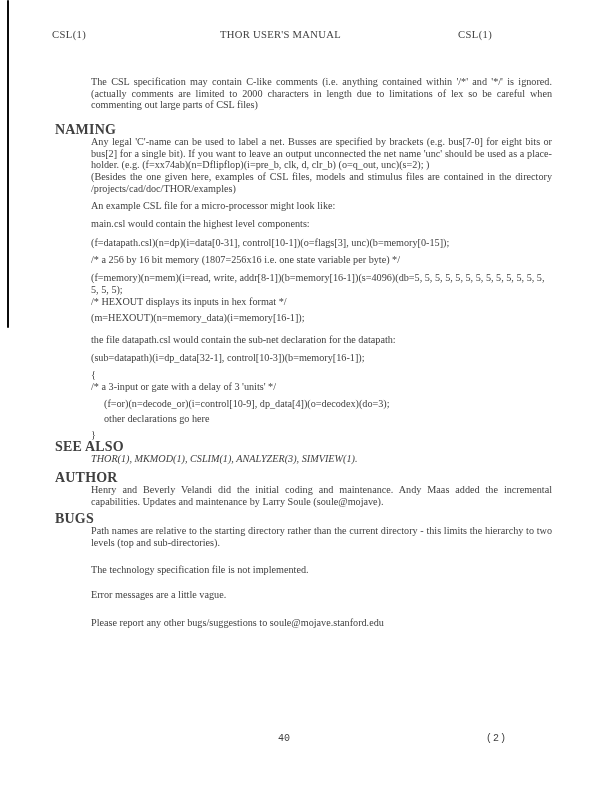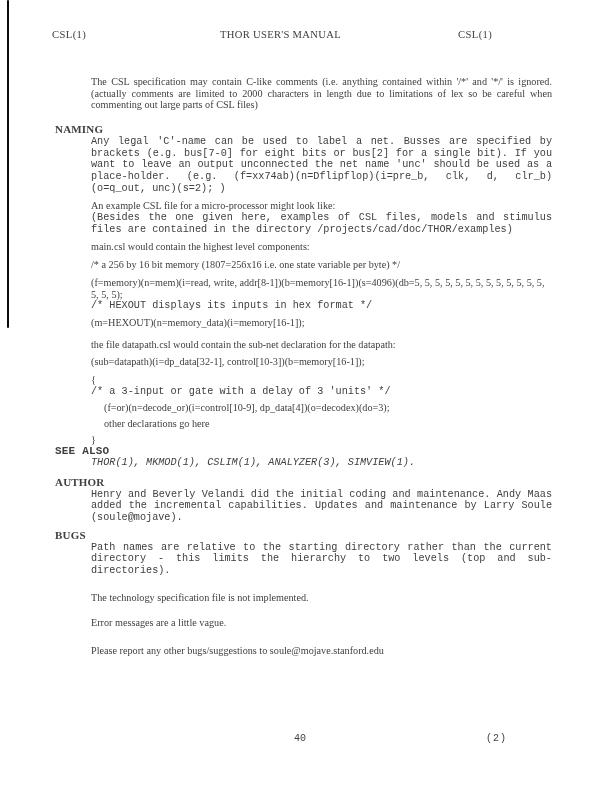--- a/index.html
+++ b/index.html
@@ -16,58 +16,59 @@
     background:#0b0b0b;border-radius:1px;
   }
   .hdr{position:absolute;top:29px;font-size:10.6px;letter-spacing:0.4px;}
   .hdr-left{left:52px;}
   .hdr-center{left:220px;letter-spacing:0.3px;}
   .hdr-right{left:458px;}
   .content{
     position:absolute;left:55px;top:76px;width:498px;
     font-size:10.2px;line-height:11.7px;
   }
-  .sec-h{font-weight:bold;font-size:11px;letter-spacing:0.2px;}
+  .sec-h{font-weight:bold;font-size:14px;letter-spacing:0.2px;}
   .ind{margin-left:36px;width:461px;}
   .ind2{margin-left:49px;width:448px;}
   .just{text-align:justify;}
   .it{font-style:italic;}
-  .mt0{margin-top:0;font-family:Liberation Mono, monospace;}  .mt4{margin-top:4px;}  .mt5{margin-top:5px;}
+  .mt0{margin-top:0;}  .mt4{margin-top:4px;}  .mt5{margin-top:5px;}
   .mt6{margin-top:6px;} .mt7{margin-top:7px;}  .mt8{margin-top:8px;}
   .mt10{margin-top:10px;} .mt13{margin-top:13px;} .mt14{margin-top:14px;}
   .mt15{margin-top:15px;} .mt16{margin-top:16px;}
   .ftr{
     position:absolute;top:733px;
     font-family:"Liberation Mono","DejaVu Sans Mono",monospace;
     font-size:10px;
   }
-  .ftr-page{left:294px;}
+  .ftr-page{left:278px;}
   .ftr-sec{left:486px;letter-spacing:1px;}
 </style>
 </head>
 <body>
 
 <div class="page">
 
   <div class="scan-artifact"></div>
 
   <div class="hdr hdr-left">CSL(1)</div>
   <div class="hdr hdr-center">THOR USER'S MANUAL</div>
   <div class="hdr hdr-right">CSL(1)</div>
 
   <div class="content">
 
     <div class="ind just">The CSL specification may contain C-like comments (i.e. anything contained within '/*' and '*/' is ignored. (actually comments are limited to 2000 characters in length due to limitations of lex so be careful when commenting out large parts of CSL files)</div>
 
     <div class="sec-h mt13">NAMING</div>
     <div class="ind just mt0">Any legal 'C'-name can be used to label a net.  Busses are specified by brackets (e.g. bus[7-0] for eight bits or bus[2] for a single bit).  If you want to leave an output unconnected the net name 'unc' should be used as a place-holder. (e.g. (f=xx74ab)(n=Dflipflop)(i=pre_b, clk, d, clr_b) (o=q_out, unc)(s=2); )</div>
 
+    <div class="ind just mt0">(Besides the one given here, examples of CSL files, models and stimulus files are contained in the directory /projects/cad/doc/THOR/examples)</div>
     <div class="ind mt6">An example CSL file for a micro-processor might look like:</div>
-    <div class="ind just mt0">(Besides the one given here, examples of CSL files, models and stimulus files are contained in the directory /projects/cad/doc/THOR/examples)</div>
     <div class="ind mt6">main.csl would contain the highest level components:</div>
+    <div class="ind mt7">(f=datapath.csl)(n=dp)(i=data[0-31], control[10-1])(o=flags[3], unc)(b=memory[0-15]);</div>
     <div class="ind mt6">/* a 256 by 16 bit memory (1807=256x16 i.e. one state variable per byte) */</div>
     <div class="ind mt6">(f=memory)(n=mem)(i=read, write, addr[8-1])(b=memory[16-1])(s=4096)(db=5, 5, 5, 5, 5, 5, 5, 5, 5, 5, 5, 5, 5, 5, 5, 5);</div>
     <div class="ind mt0">/* HEXOUT displays its inputs in hex format */</div>
     <div class="ind mt5">(m=HEXOUT)(n=memory_data)(i=memory[16-1]);</div>
     <div class="ind mt10">the file datapath.csl would contain the sub-net declaration for the datapath:</div>
     <div class="ind mt6">(sub=datapath)(i=dp_data[32-1], control[10-3])(b=memory[16-1]);</div>
     <div class="ind mt6">{</div>
     <div class="ind mt0">/* a 3-input or gate with a delay of 3 'units' */</div>
     <div class="ind2 mt5">(f=or)(n=decode_or)(i=control[10-9], dp_data[4])(o=decodex)(do=3);</div>
     <div class="ind2 mt4">other  declarations go here</div>

